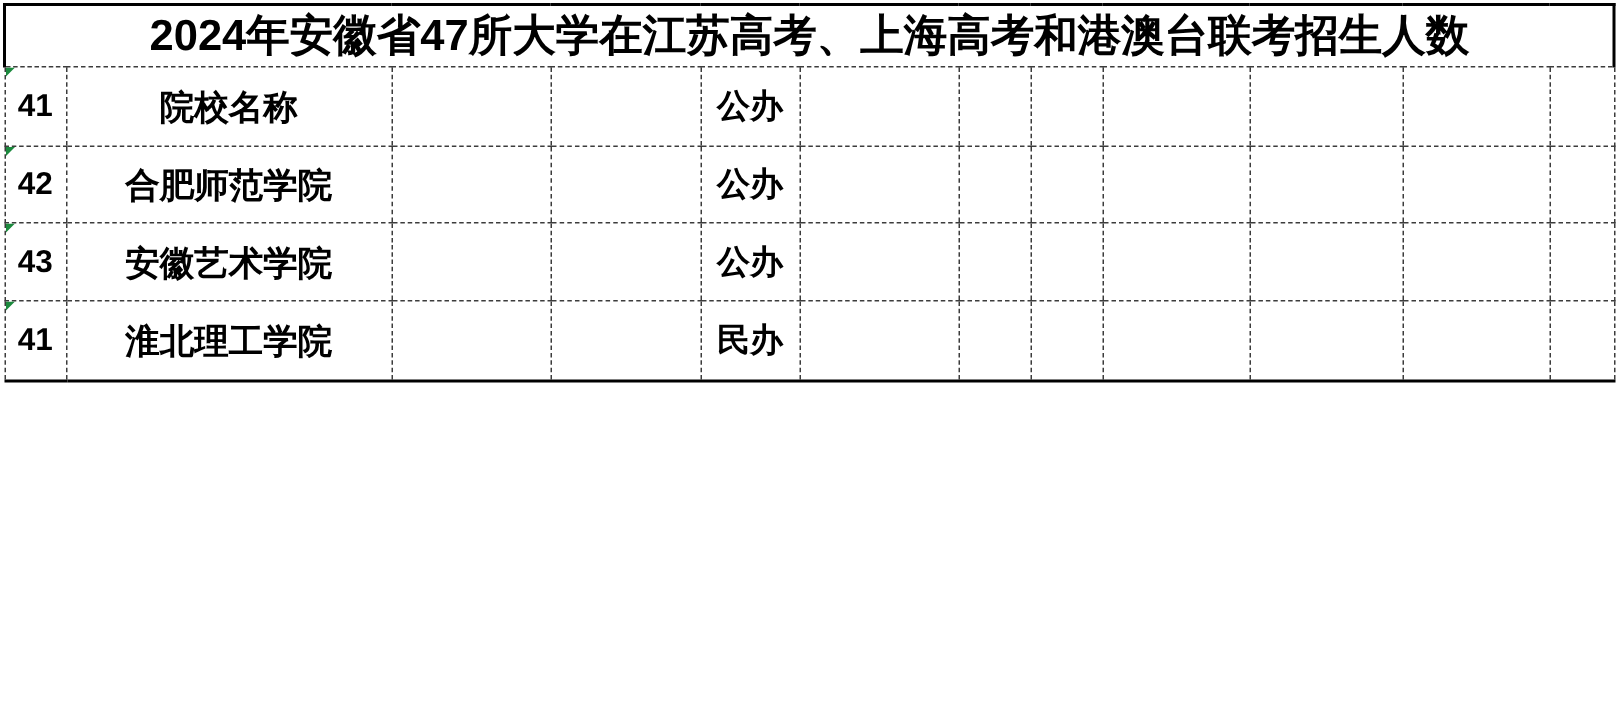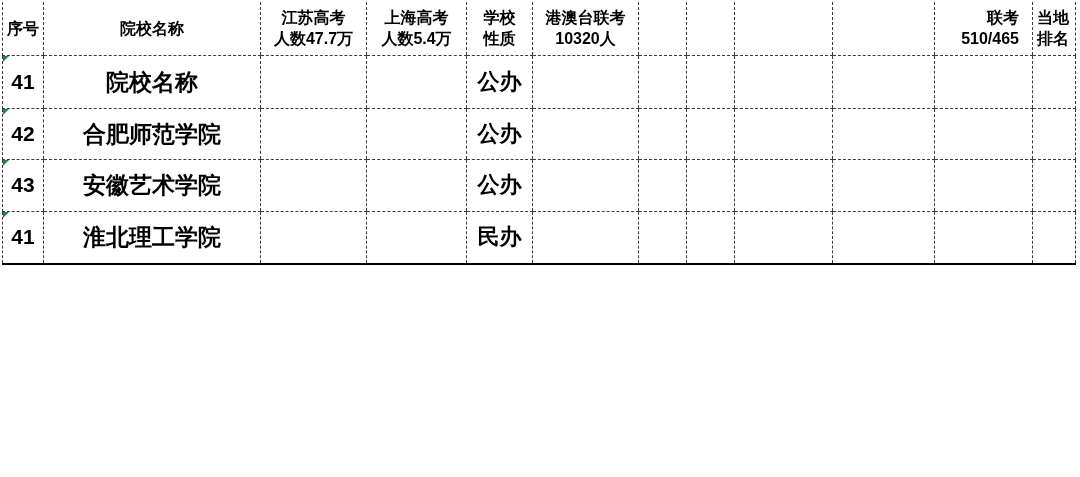--- a/index.html
+++ b/index.html
@@ -64,41 +64,24 @@
         <col style="width:106px">
       <col style="width:48px">
         <col style="width:48px">
         <col style="width:98px">
       <col style="width:102px">
         <col style="width:98px">
         <col style="width:43px">
     </colgroup>
 
     <tbody>
+        <tr>
+      <td class="title" colspan="12">2024年安徽省47所大学在江苏高考、上海高考和港澳台联考招生人数</td>
+    </tr>
 
-    <tr class="hdr sep-dash">
-      <td>序号</td>
-      <td>院校名称</td>
-      <td>江苏高考
-人数47.7万</td>
-      <td>上海高考
-人数5.4万</td>
-      <td>学校
-性质</td>
-      <td>港澳台联考
-10320人</td>
-      <td></td>
-      <td></td>
-      <td></td>
-      <td></td>
-      <td class="h-right">联考
-510/465</td>
-      <td class="h-left">当地
-排名</td>
-    </tr>
 
     <tr class="sep-dash" style="height:53px">
       <td class="serial"><span class="tri"></span><span>41</span></td>
       <td class="name">院校名称</td>
       <td></td>
       <td></td>
       <td class="type">公办</td>
       <td></td>
       <td></td>
       <td></td>

